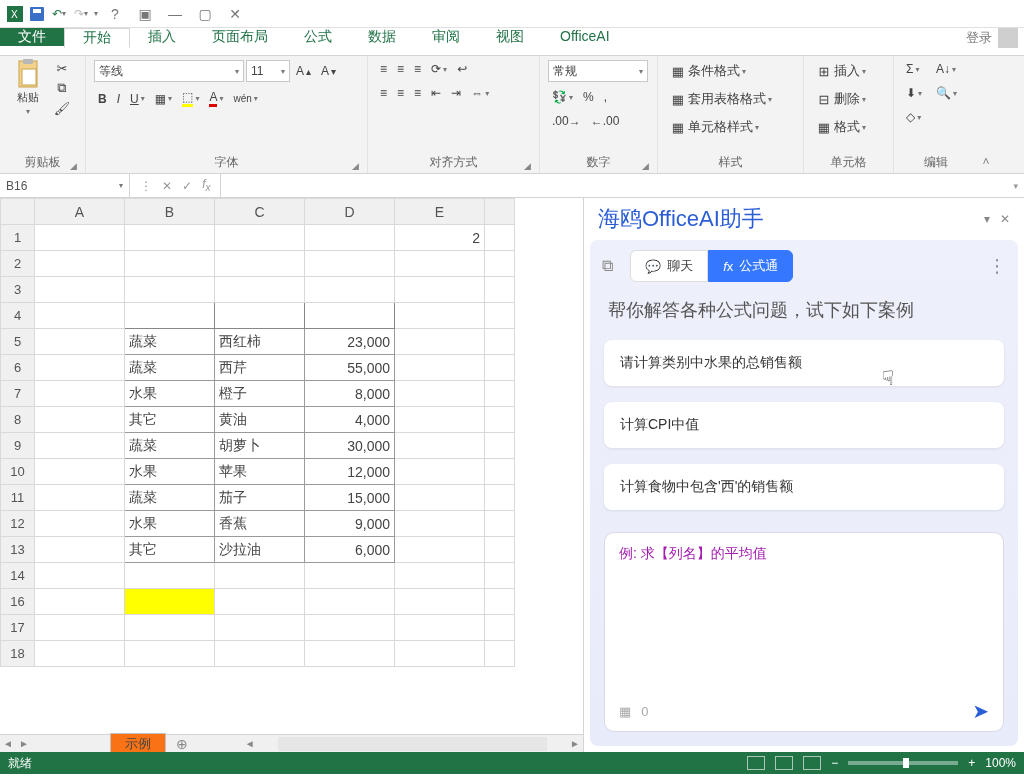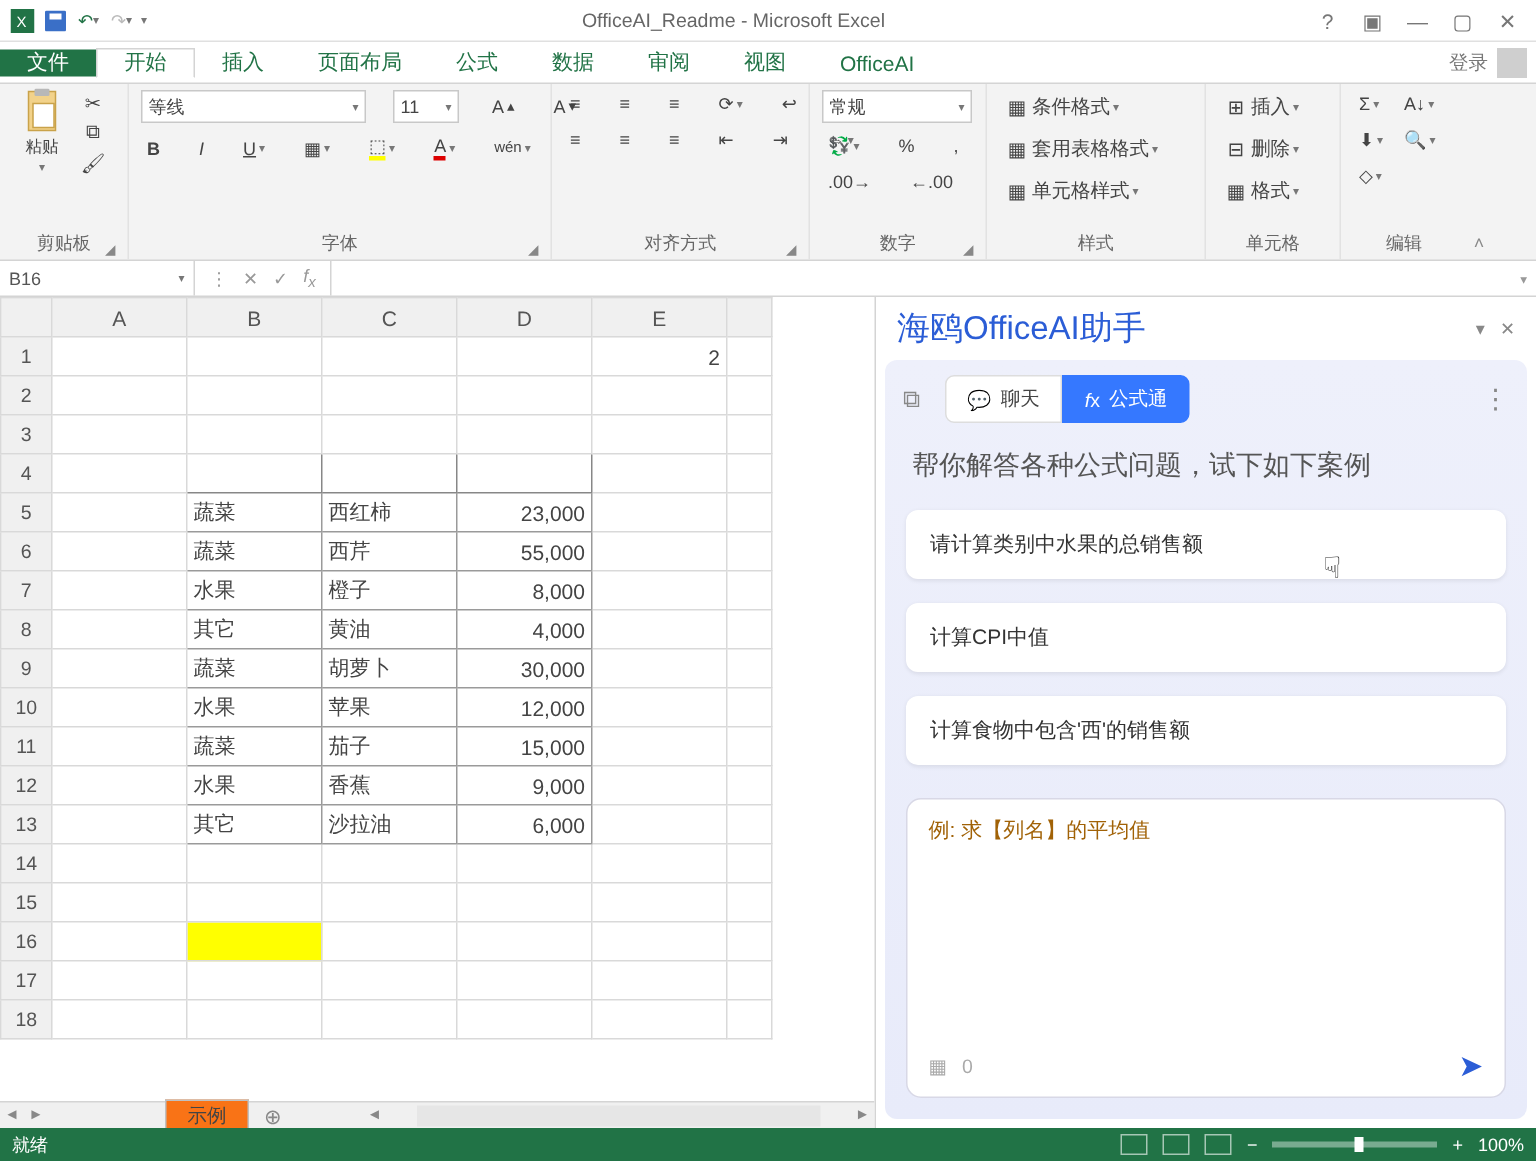--- a/index.html
+++ b/index.html
@@ -7,38 +7,38 @@
 
 
 .titlebar { height: 28px; background: #fff; display: flex; align-items: center; border-bottom: 1px solid #e0e0e0; }
 .qat { display: flex; gap: 4px; padding: 0 6px; align-items: center; }
 .qat-ico { width: 18px; height: 18px; display: flex; align-items: center; justify-content: center; }
 .title-text { flex: 1; text-align: center; color: #666; font-size: 13px; }
 .winctl { display: flex; gap: 8px; padding-right: 8px; align-items: center; color: #777; }
 .winctl span { width: 22px; text-align: center; font-size: 14px; }
 
 
-.tabs { height: 28px; background: #fff; display: flex; align-items: center; border-bottom: 1px solid #d4d4d4; }
+.tabs { height: 28px; background: #fff; display: flex; align-items: flex-start; border-bottom: 1px solid #d4d4d4; }
 .tab { padding: 0 18px; display: flex; align-items: center; color: #217346; font-size: 14px; cursor: pointer; }
 .tab.file { background: #217346; color: #fff; }
 .tab.active { background: #fff; border: 1px solid #d4d4d4; border-bottom: 1px solid #fff; margin-bottom: -1px; }
 .tabs-right { margin-left: auto; display: flex; align-items: center; padding-right: 6px; color: #777; font-size: 13px; gap: 6px; }
 .avatar-blank { width: 20px; height: 20px; background: #cfcfcf; }
 
 
 .ribbon { height: 118px; background: #f3f3f3; display: flex; border-bottom: 1px solid #d4d4d4; }
 .rgroup { border-right: 1px solid #e2e2e2; padding: 4px 8px 0 8px; display: flex; flex-direction: column; }
 .rgroup-body { flex: 1; display: flex; gap: 6px; align-items: flex-start; }
 .rgroup-label { text-align: center; color: #666; font-size: 12px; padding: 2px 0; position: relative; }
 .rgroup-label .launcher { position: absolute; right: 0; bottom: 2px; font-size: 9px; color: #888; }
 .btn { display: flex; align-items: center; gap: 2px; padding: 2px 4px; border-radius: 2px; cursor: pointer; }
 .ico { width: 16px; height: 16px; display: inline-flex; align-items: center; justify-content: center; font-size: 13px; }
 .dd { font-size: 8px; color: #777; }
 .combo { height: 22px; border: 1px solid #c8c8c8; background: #fff; display: flex; align-items: center; padding: 0 4px; gap: 2px; }
-.row { display: flex; gap: 18px; align-items: center; }
+.row { display: flex; gap: 2px; align-items: center; }
 .big-btn { display: flex; flex-direction: column; align-items: center; width: 40px; gap: 2px; font-size: 11px; }
 .big-ico { width: 28px; height: 28px; display: flex; align-items: center; justify-content: center; }
 .stack { display: flex; flex-direction: column; gap: 4px; }
 
 
 .fbar { height: 24px; border-bottom: 1px solid #d4d4d4; display: flex; align-items: stretch; }
 .namebox { width: 130px; border-right: 1px solid #d4d4d4; display: flex; align-items: center; padding: 0 6px; color: #555; justify-content: space-between; }
 .fbtns { display: flex; align-items: center; gap: 10px; padding: 0 10px; border-right: 1px solid #d4d4d4; color: #999; }
 .finput { flex: 1; padding: 0 6px; display: flex; align-items: center; position: relative; }
 .finput .expand { position: absolute; right: 6px; color: #999; font-size: 9px; }
@@ -72,21 +72,21 @@
 .pane-tabs { display: flex; align-items: center; gap: 0; padding: 10px 12px; }
 .cube-ico { width: 22px; color: #888; font-size: 16px; margin-right: 6px; }
 .ptab { padding: 6px 14px; font-size: 13px; display: flex; align-items: center; gap: 6px; background: #fff; border: 1px solid #ddd; }
 .ptab.left { border-radius: 6px 0 0 6px; }
 .ptab.right { border-radius: 0 6px 6px 0; }
 .ptab.active { background: #3578ff; color: #fff; border-color: #3578ff; }
 .pane-kebab { margin-left: auto; color: #888; font-size: 18px; }
 .pane-hint { padding: 6px 18px 10px 18px; color: #555; font-size: 18px; }
 .suggestion { background: #fff; margin: 8px 14px; padding: 14px 16px; border-radius: 8px; font-size: 14px; color: #333; box-shadow: 0 1px 3px rgba(0,0,0,0.08); cursor: pointer; }
 .pane-input { margin: 14px; background: #fff; border: 1px solid #d8d8e6; border-radius: 10px; flex: 1; display: flex; flex-direction: column; }
-.pane-ta { flex: 1; padding: 12px 14px; color: #a16207; font-size: 14px; }
+.pane-ta { flex: 1; padding: 12px 14px; color: #a21caf; font-size: 14px; }
 .pane-input-bar { display: flex; align-items: center; justify-content: space-between; padding: 8px 14px; }
 .pane-input-left { display: flex; align-items: center; gap: 10px; color: #aaa; font-size: 13px; }
 .send-ico { color: #2b5dd6; font-size: 20px; }
 .cursor-hand { position: absolute; left: 292px; top: 126px; font-size: 20px; color: #333; }
 
 
 .status { height: 22px; background: #217346; color: #fff; display: flex; align-items: center; font-size: 12px; padding: 0 8px; }
 .status .right { margin-left: auto; display: flex; align-items: center; gap: 10px; }
 .viewbtn { width: 18px; height: 14px; border: 1px solid rgba(255,255,255,0.6); }
 .zoom-track { width: 110px; height: 4px; background: rgba(255,255,255,0.4); position: relative; }
@@ -106,21 +106,20 @@
     <span class="qat-ico">
         <svg width="14" height="14">
           <rect width="14" height="14" fill="#3a6fc7" rx="1"></rect>
           <rect x="3" y="2" width="8" height="4" fill="#fff"></rect>
         </svg>
       </span>
     <span class="qat-ico" style="color:#217346">↶<span class="dd">▾</span></span>
     <span class="qat-ico" style="color:#bbb">↷<span class="dd">▾</span></span>
     <span class="dd">▾</span>
   </div>
-  <div class="title-text">OfficeAI_Readme - Microsoft Excel</div>
   <div class="winctl">
     <span>?</span>
     <span>▣</span>
     <span>—</span>
     <span>▢</span>
     <span>✕</span>
   </div>
 </div>
 
 <div class="tabs">
@@ -458,29 +457,20 @@
             <tr>
               <th class="rowh">14</th>
               <td class=""></td>
               <td class=""></td>
               <td class=""></td>
               <td class=""></td>
               <td class=""></td>
               <td style="width:30px"></td>
             </tr>
             <tr>
-              <th class="rowh">15</th>
-              <td class=""></td>
-              <td class=""></td>
-              <td class=""></td>
-              <td class=""></td>
-              <td class=""></td>
-              <td style="width:30px"></td>
-            </tr>
-            <tr>
               <th class="rowh">16</th>
               <td class=""></td>
               <td class="hl"></td>
               <td class=""></td>
               <td class=""></td>
               <td class=""></td>
               <td style="width:30px"></td>
             </tr>
             <tr>
               <th class="rowh">17</th>

